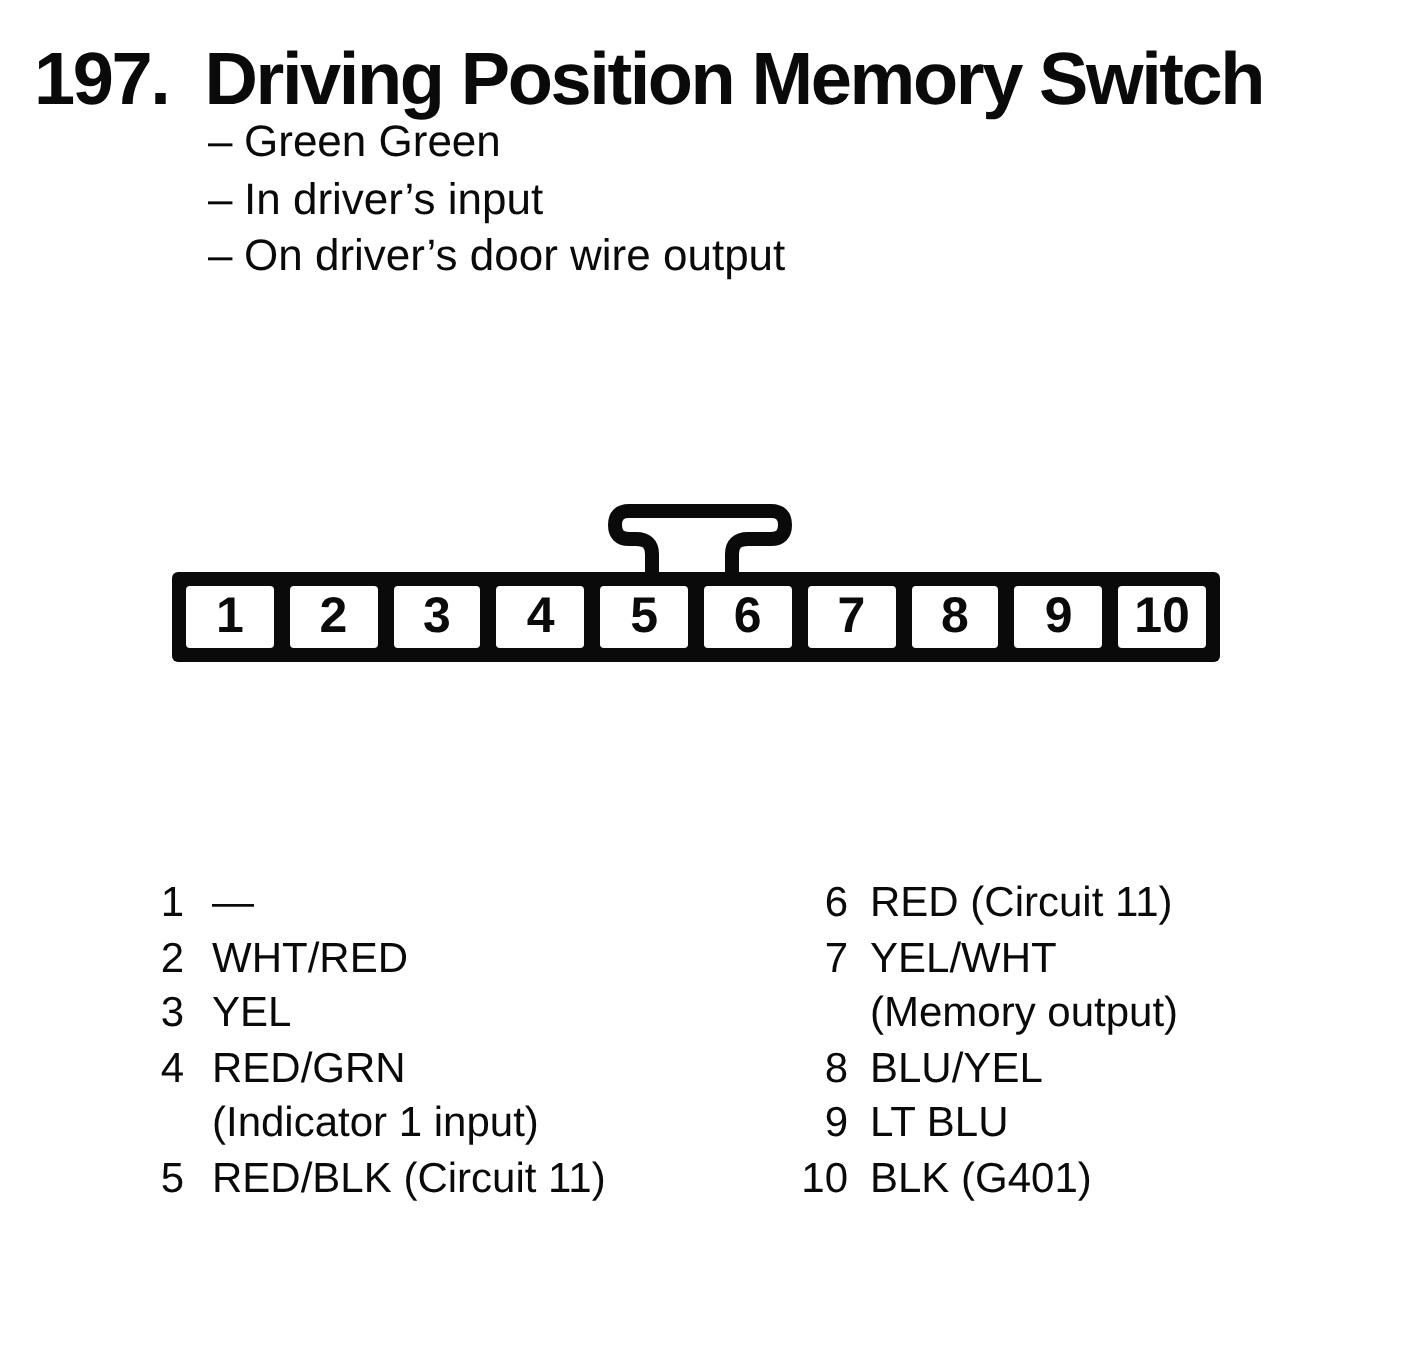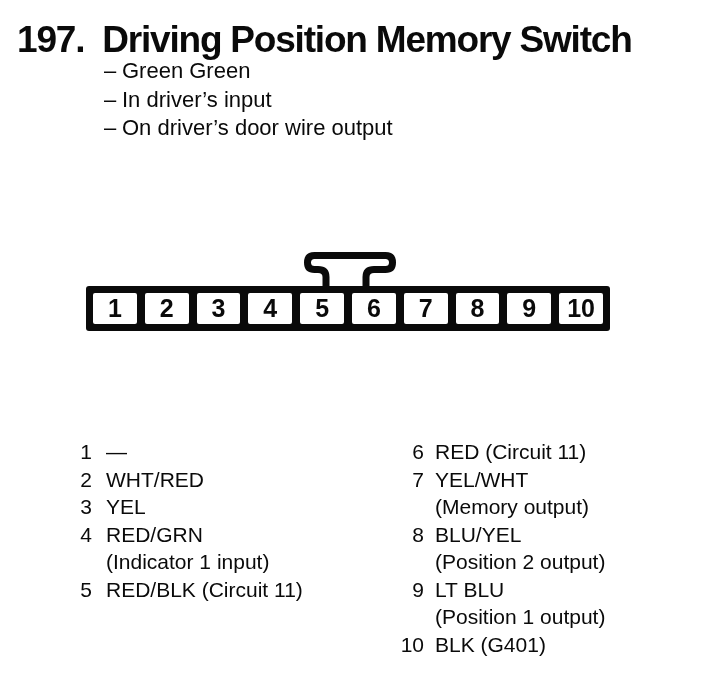--- a/index.html
+++ b/index.html
@@ -115,30 +115,25 @@
       </div>
       <div class="lline">
         <span class="lnum"></span>
         <span class="ltext">(Memory output)</span>
       </div>
       <div class="lline">
         <span class="lnum">8</span>
         <span class="ltext">BLU/YEL</span>
       </div>
       <div class="lline">
-        <span class="lnum"></span>
-        <span class="ltext">(Position 2 output)</span>
-      </div>
-      <div class="lline">
         <span class="lnum">9</span>
         <span class="ltext">LT BLU</span>
       </div>
       <div class="lline">
         <span class="lnum"></span>
-        <span class="ltext">(Position 1 output)</span>
       </div>
       <div class="lline">
         <span class="lnum">10</span>
         <span class="ltext">BLK (G401)</span>
       </div>
     </div>
 
 </div>
 
 </body></html>

